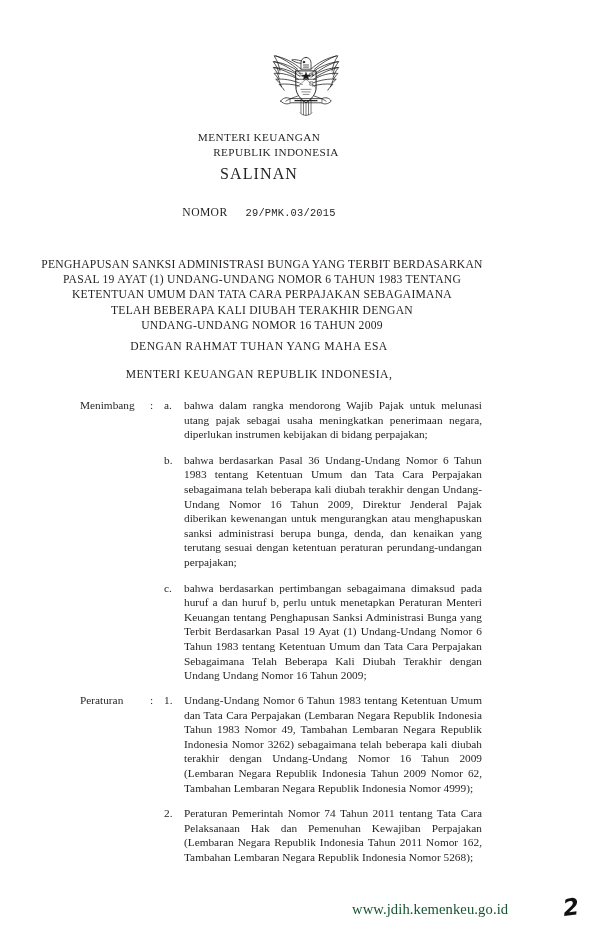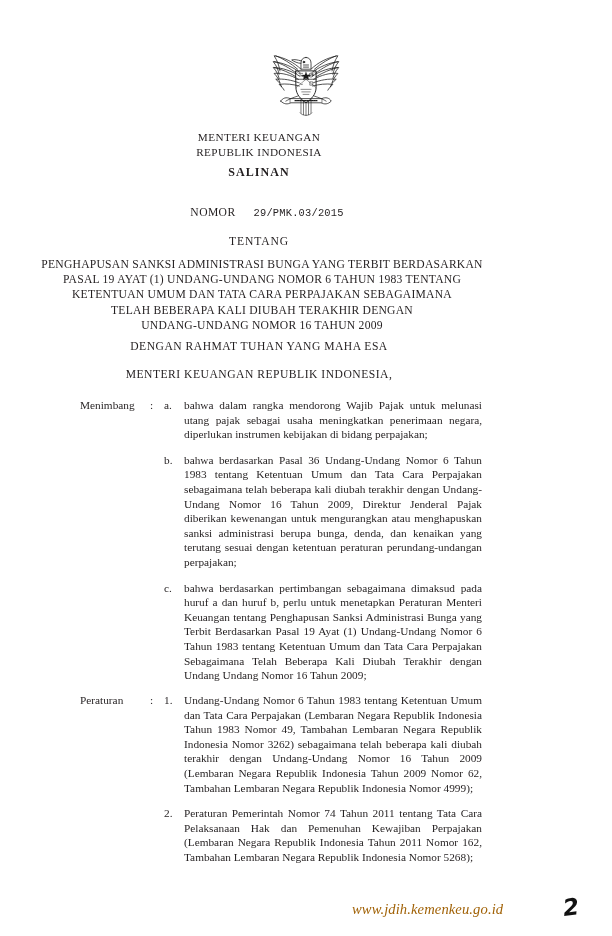--- a/index.html
+++ b/index.html
@@ -34,24 +34,24 @@
 
   
   .hdr {
     position: absolute;
     left: 0;
     width: 518px;
     text-align: center;
     letter-spacing: 0.4px;
   }
   .hdr-ministry  { top: 131px; font-size: 11.2px; }
-  .hdr-republic  { top: 146px; font-size: 11.2px; }
-  .hdr-salinan   { top: 165px; font-size: 12px; font-weight: bold; letter-spacing: 1.1px; }
+  .hdr-republic  { top: 146px; font-size: 11.2px; padding-left: 17px; }
+  .hdr-salinan   { top: 165px; font-size: 16px; font-weight: normal; letter-spacing: 1.1px; }
   .hdr-peraturan { top: 193px; font-size: 11.6px; }
-  .hdr-nomor     { top: 206px; font-size: 11.6px; padding-left: 8px; }
+  .hdr-nomor     { top: 206px; font-size: 11.6px; }
   .mono {
     font-family: "Liberation Mono", "DejaVu Sans Mono", monospace;
     font-size: 10.4px;
     letter-spacing: 0.2px;
   }
   .nomor-gap { display: inline-block; width: 18px; }
 
   .hdr-tentang   { top: 235px; font-size: 11.6px; letter-spacing: 0.9px; }
 
   .title-block {
@@ -105,23 +105,22 @@
   }
   .item { margin-bottom: 11px; }
   .item:last-child { margin-bottom: 0; }
 
   
   .footer-url {
     position: absolute;
     top: 901px;
     left: 352px;
     font-size: 14.6px;
-    color: #a16207;
+    color: #14532d;
     letter-spacing: 0.1px;
-    font-style: italic;
   }
   .page-mark {
     position: absolute;
     top: 894px;
     left: 563px;
     font-family: "DejaVu Sans", sans-serif;
     font-size: 23px;
     font-weight: bold;
     font-style: italic;
     color: #111111;
@@ -190,21 +189,20 @@
   </div>
 
   <div class="hdr hdr-ministry">MENTERI KEUANGAN</div>
   <div class="hdr hdr-republic">REPUBLIK  INDONESIA</div>
   <div class="hdr hdr-salinan">SALINAN</div>
 
   <div class="hdr hdr-nomor">
     <span>NOMOR</span><span class="nomor-gap"></span><span class="mono">29/PMK.03/2015</span>
   </div>
 
-  <div class="hdr hdr-tentang">TENTANG</div>
 
   <div class="title-block">
     <div>PENGHAPUSAN SANKSI ADMINISTRASI BUNGA YANG TERBIT BERDASARKAN</div>
     <div>PASAL 19 AYAT (1) UNDANG-UNDANG NOMOR 6 TAHUN 1983 TENTANG</div>
     <div>KETENTUAN UMUM DAN TATA CARA PERPAJAKAN SEBAGAIMANA</div>
     <div>TELAH BEBERAPA KALI DIUBAH TERAKHIR DENGAN</div>
     <div>UNDANG-UNDANG NOMOR 16 TAHUN 2009</div>
   </div>
 
   <div class="hdr hdr-rahmat">DENGAN RAHMAT TUHAN YANG MAHA ESA</div>

